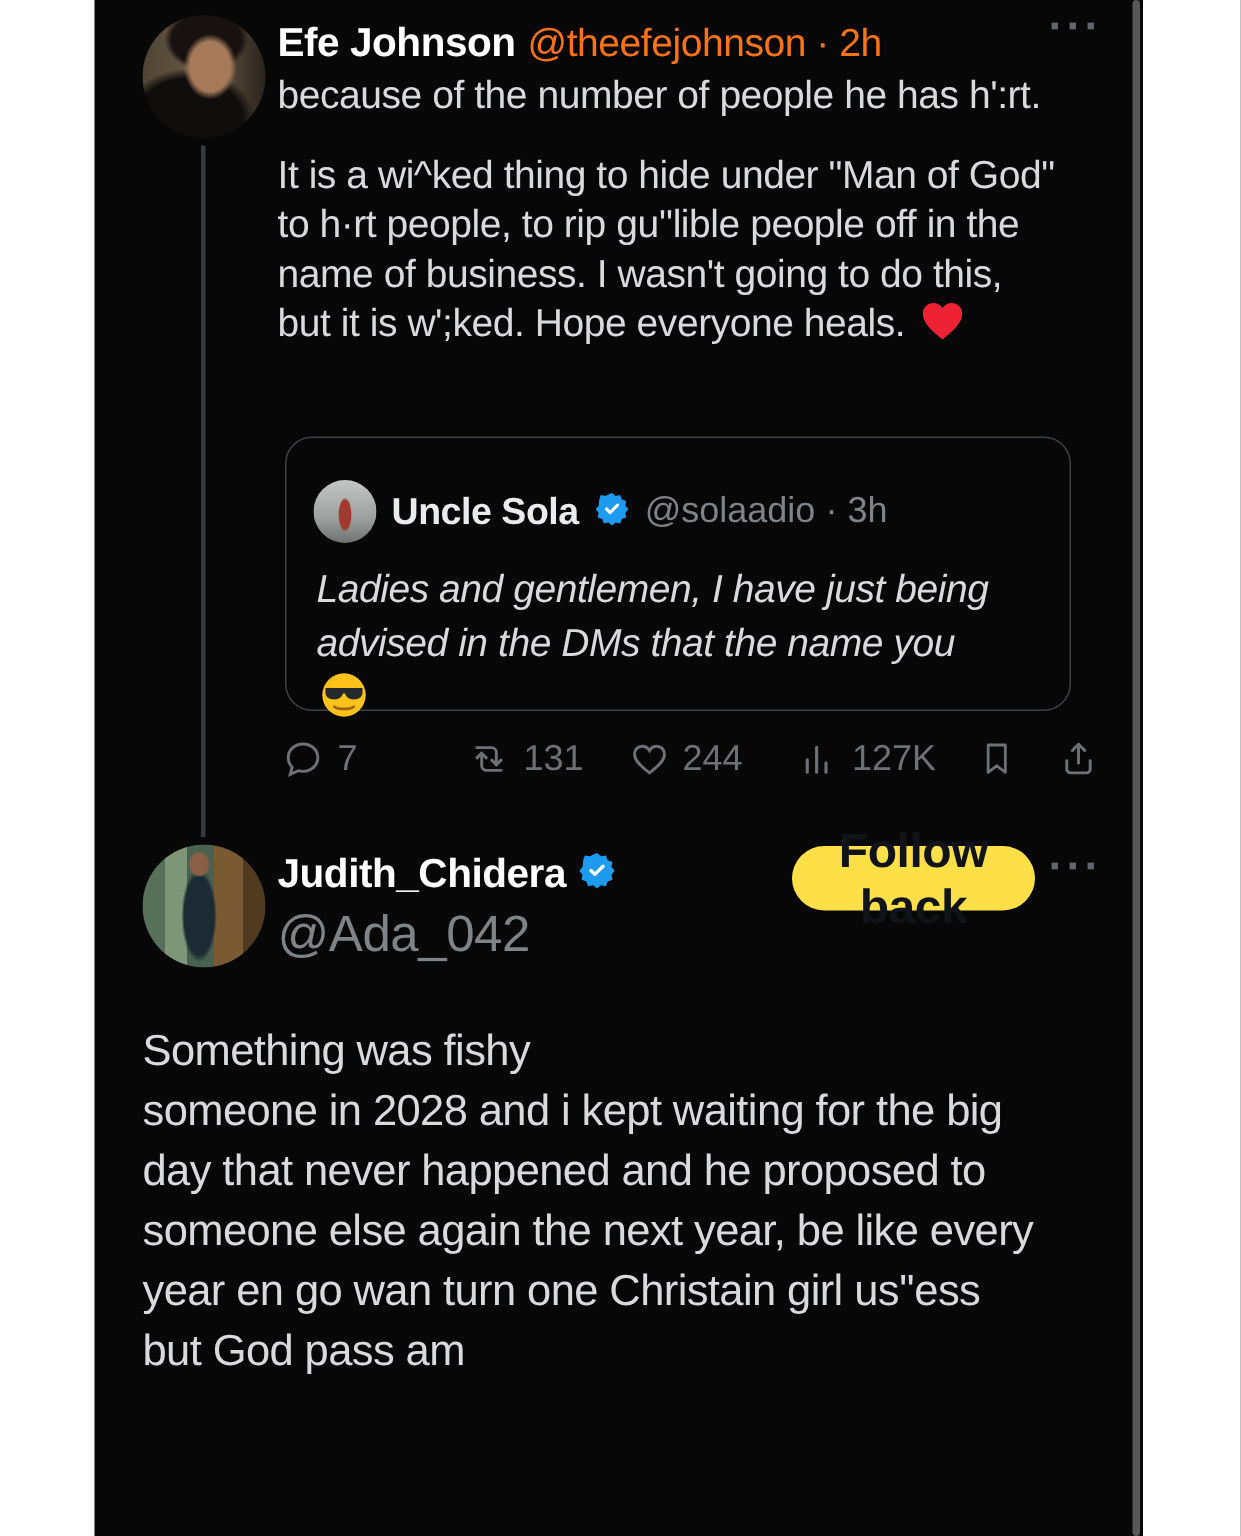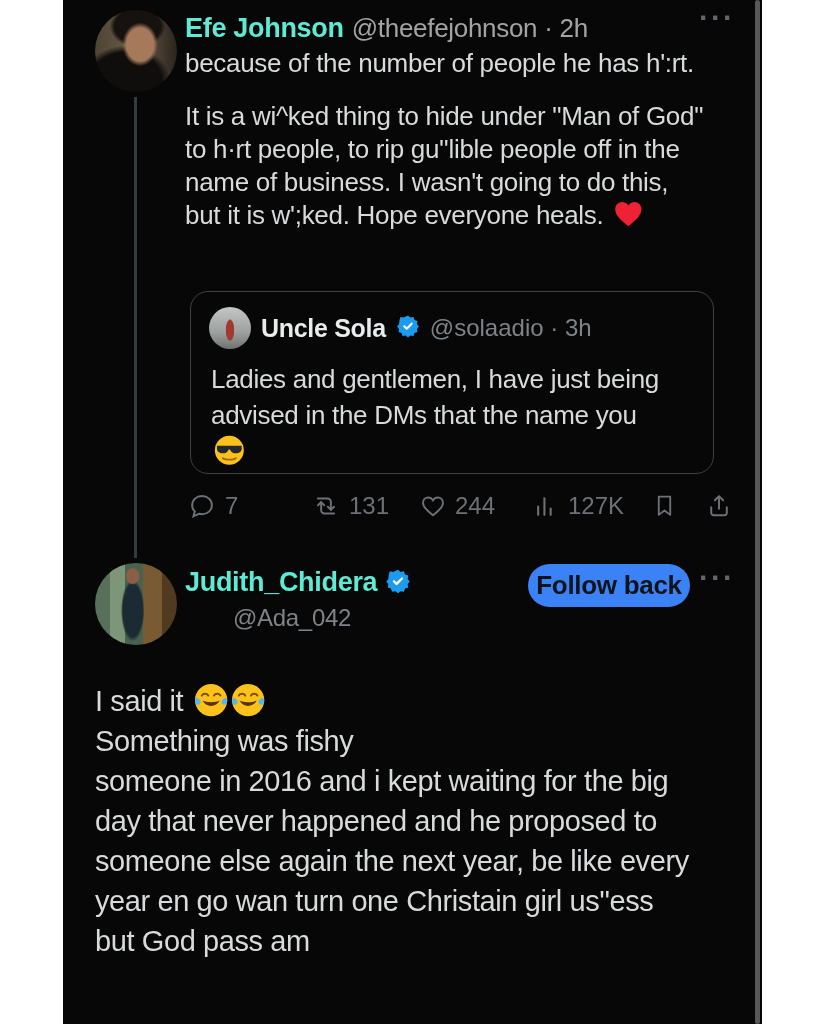--- a/index.html
+++ b/index.html
@@ -20,52 +20,52 @@
       radial-gradient(16px 42px at 46% 58%, #1c2a33 0 62%, rgba(0,0,0,0) 74%),
       linear-gradient(90deg, #57705a 0 18%, #7e9678 18% 36%, #49624f 36% 58%, #7a5a33 58% 82%, #503a20 82% 100%); }
   .avatar-sola { position:relative; width:42px; height:42px; flex:0 0 42px;
     background:
       radial-gradient(6px 15px at 50% 55%, #a03a30 0 64%, rgba(0,0,0,0) 76%),
       linear-gradient(180deg, #c3c6c5 0%, #9da1a0 60%, #6e7271 100%); }
 
   .thread-line { position:absolute; left:71px; top:97px; width:3px; height:461px; background:#353b3f; }
 
   .hdr1 { position:absolute; left:122px; top:13px; display:flex; align-items:center; gap:8px; white-space:nowrap; }
-  .name { color:#5eead4; font-weight:bold; font-size:27px; letter-spacing:-0.3px; }
-  .meta { color:#a3a3a3; font-size:26px; letter-spacing:-0.3px; }
+  .name { color:#ffffff; font-weight:bold; font-size:27px; letter-spacing:-0.3px; }
+  .meta { color:#f97316; font-size:26px; letter-spacing:-0.3px; }
   .more { position:absolute; color:#63676b; font-size:30px; font-weight:bold; letter-spacing:2px; line-height:20px; }
   .more1 { left:636px; top:8px; }
   .more2 { left:636px; top:568px; }
 
   .body1 { position:absolute; left:122px; top:47px; }
   .body1 .tline { font-size:26px; line-height:33px; color:#d8dadb; letter-spacing:-0.3px; white-space:nowrap; }
   .tline.gap { margin-top:20px; }
 
-  .quote { position:absolute; left:127px; top:291px; width:524px; height:183px; border:1.5px solid #3e4246; border-radius:18px; padding:15px 18px; }
+  .quote { position:absolute; left:127px; top:291px; width:524px; height:183px; border:1.5px solid #3e4246; border-radius:18px; padding:28px 18px; }
   .q-hdr { display:flex; align-items:center; gap:10px; white-space:nowrap; }
   .q-name { color:#e9ebec; font-weight:bold; font-size:25px; letter-spacing:-0.3px; }
   .q-meta { color:#7e8388; font-size:24px; }
-  .q-body { margin-top:12px; margin-left:2px; }
+  .q-body { margin-top:12px; margin-left:2px;font-style:italic; }
   .q-body .tline { font-size:26px; line-height:36px; color:#d8dadb; letter-spacing:-0.3px; white-space:nowrap; }
 
   .stats { position:absolute; left:127px; top:488px; width:548px; height:42px; }
   .stat { position:absolute; display:flex; align-items:center; gap:9px; color:#6d7175; font-size:24px; }
   .stat svg { display:block; }
   .st-reply { left:0; top:4px; }
   .st-repost { left:122px; top:4px; }
   .st-like { left:230px; top:4px;text-align:right; }
   .st-views { left:344px; top:4px; }
   .st-bookmark { left:462px; top:4px; }
   .st-share { left:516px; top:4px; }
 
   .hdr2-names { position:absolute; left:122px; top:567px; }
   .hdr2-row { display:flex; align-items:flex-end; gap:8px; white-space:nowrap; }
-  .handle2 { color:#7e8388; font-size:24px; margin-top:6px; letter-spacing:-0.3px;margin-left:48px; }
-  .follow-btn { position:absolute; left:465px; top:564px; width:162px; height:43px; background:#3b82f6; color:#101419;
-    border:none; border-radius:22px; font-family:"Liberation Sans", sans-serif; font-size:26px; font-weight:bold;
+  .handle2 { color:#7e8388; font-size:34px; margin-top:6px; letter-spacing:-0.3px; }
+  .follow-btn { position:absolute; left:465px; top:564px; width:162px; height:43px; background:#fde047; color:#101419;
+    border:none; border-radius:22px; font-family:"Liberation Sans", sans-serif; font-size:32px; font-weight:bold;
     display:flex; align-items:center; justify-content:center; letter-spacing:-0.3px; cursor:pointer; }
 
   .body2 { position:absolute; left:32px; top:681px; }
   .body2 .tline { font-size:29px; line-height:40px; color:#d8dadb; letter-spacing:-0.4px; white-space:nowrap; }
 
   .badge { flex:0 0 auto; }
   .emw { display:inline-block; width:1.18em; height:1.18em; vertical-align:-0.22em; margin-left:3px; }
   .emw svg { width:100%; height:100%; display:block; }
 </style>
 </head>
@@ -182,37 +182,22 @@
             <path d="M8.3 12.3l2.4 2.4 5-5" stroke="#fff" stroke-width="2.1" fill="none" stroke-linecap="round" stroke-linejoin="round"></path>
           </svg>
       </span>
     </div>
     <div class="handle2">@Ada_042</div>
   </div>
   <button class="follow-btn">Follow back</button>
   <div class="more more2">···</div>
 
   <div class="body2">
-      <div class="tline"><span>I said it </span><span class="emw"><svg viewBox="0 0 36 36">
-            <circle cx="18" cy="18" r="17" fill="#fcc21b"></circle>
-            <path d="M8.2 13.2c1.6-2.6 5.2-2.6 6.8 0" stroke="#7a4f09" stroke-width="2.1" fill="none" stroke-linecap="round"></path>
-            <path d="M21 13.2c1.6-2.6 5.2-2.6 6.8 0" stroke="#7a4f09" stroke-width="2.1" fill="none" stroke-linecap="round"></path>
-            <path d="M9 18.5c3.2 7.5 14.8 7.5 18 0-4.5 2.2-13.5 2.2-18 0z" fill="#5b3308"></path>
-            <path d="M2.3 15.8c2.6 0 4.7 2.1 4.7 4.3 0 2.1-1.7 3.4-3.5 2.7-2.1-.8-2.9-3.1-2.3-5.4z" fill="#58b5e8"></path>
-            <path d="M33.7 15.8c-2.6 0-4.7 2.1-4.7 4.3 0 2.1 1.7 3.4 3.5 2.7 2.1-.8 2.9-3.1 2.3-5.4z" fill="#58b5e8"></path>
-          </svg></span><span class="emw"><svg viewBox="0 0 36 36">
-            <circle cx="18" cy="18" r="17" fill="#fcc21b"></circle>
-            <path d="M8.2 13.2c1.6-2.6 5.2-2.6 6.8 0" stroke="#7a4f09" stroke-width="2.1" fill="none" stroke-linecap="round"></path>
-            <path d="M21 13.2c1.6-2.6 5.2-2.6 6.8 0" stroke="#7a4f09" stroke-width="2.1" fill="none" stroke-linecap="round"></path>
-            <path d="M9 18.5c3.2 7.5 14.8 7.5 18 0-4.5 2.2-13.5 2.2-18 0z" fill="#5b3308"></path>
-            <path d="M2.3 15.8c2.6 0 4.7 2.1 4.7 4.3 0 2.1-1.7 3.4-3.5 2.7-2.1-.8-2.9-3.1-2.3-5.4z" fill="#58b5e8"></path>
-            <path d="M33.7 15.8c-2.6 0-4.7 2.1-4.7 4.3 0 2.1 1.7 3.4 3.5 2.7 2.1-.8 2.9-3.1 2.3-5.4z" fill="#58b5e8"></path>
-          </svg></span></div>
       <div class="tline"><span>Something was fishy</span></div>
-      <div class="tline"><span>someone in 2016 and i kept waiting for the big</span></div>
+      <div class="tline"><span>someone in 2028 and i kept waiting for the big</span></div>
       <div class="tline"><span>day that never happened and he proposed to</span></div>
       <div class="tline"><span>someone else again the next year, be like every</span></div>
       <div class="tline"><span>year en go wan turn one Christain girl us''ess</span></div>
       <div class="tline"><span>but God pass am</span></div>
     </div>
 
   <div class="scroll-track"></div>
 </div>
 
 </body></html>

